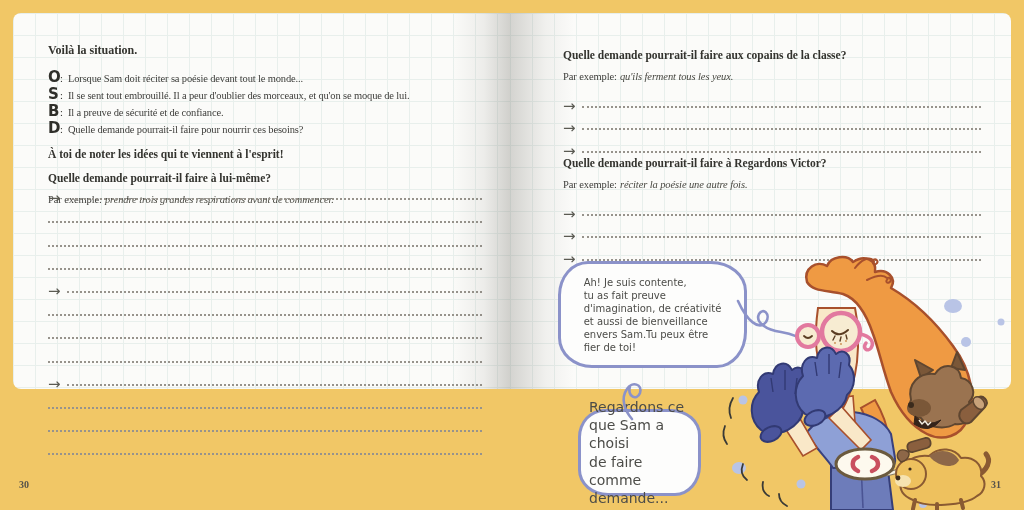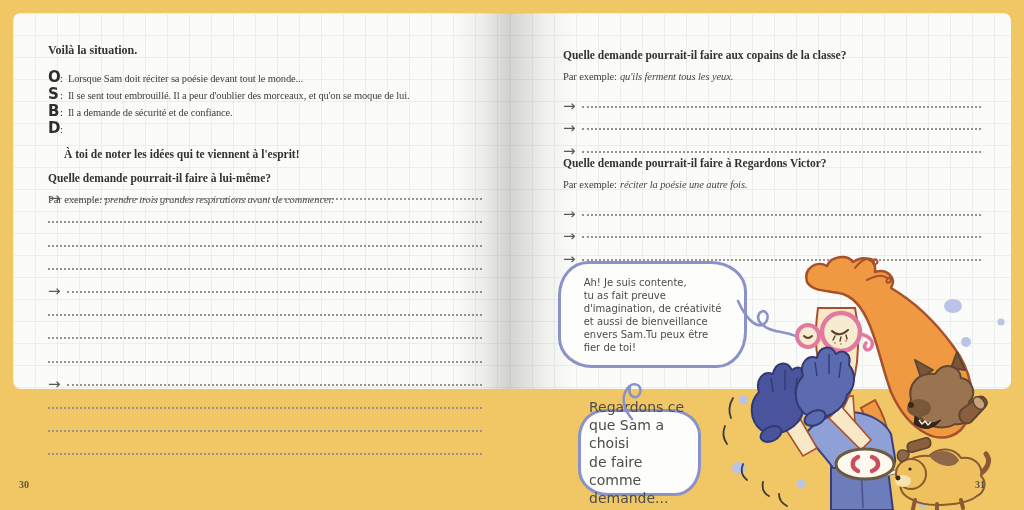--- a/index.html
+++ b/index.html
@@ -28,21 +28,21 @@
     background:linear-gradient(90deg, rgba(110,108,100,0.28) 0%, rgba(110,108,100,0.08) 55%, rgba(110,108,100,0) 100%);
   }
 
   
   .pl-col{position:absolute;left:35px;right:28px;top:30px;}
   .sit-title{font-weight:700;font-size:12px;color:#33332e;margin:0 0 13px 0;}
   .osbd-row{display:flex;align-items:baseline;margin-bottom:3px;line-height:13px;}
   .osbd-letter{font-family:"DejaVu Sans",sans-serif;font-weight:600;font-size:15px;width:12px;flex:none;color:#2f2f2a;}
   .osbd-sep{margin-right:5px;color:#2f2f2a;font-size:10.5px;}
   .osbd-text{font-size:10.5px;letter-spacing:-0.15px;color:#3d3d3a;}
-  .note{font-weight:700;font-size:11.5px;color:#33332e;margin-top:12px;margin-left:16px;}
+  .note{font-weight:700;font-size:11.5px;color:#33332e;margin-top:12px;}
   .question{font-weight:700;font-size:11.5px;color:#33332e;margin-top:12px;}
   .example{font-size:10.5px;margin-top:10px;letter-spacing:-0.1px;}
   .example .ex-italic{font-style:italic;margin-left:3px;color:#474740;}
 
   
   .lines{position:absolute;left:35px;right:28px;}
   .pl-lines{top:167px;}
   .write-line{display:flex;align-items:flex-end;}
   .pl-lines .write-line{height:23.2px;}
   .right-rows .write-line{height:22.5px;}
@@ -68,21 +68,21 @@
   .tail{position:absolute;z-index:3;}
   .tail-1{left:225px;top:284px;}
   .tail-2{left:96px;top:364px;}
 
   
   .illus{position:absolute;left:715px;top:250px;width:309px;height:260px;z-index:5;}
 
   
   .page-num{position:absolute;top:466px;font-weight:600;font-size:10px;color:#55524b;z-index:6;}
   .pn-left{left:6px;}
-  .pn-right{right:26px;text-align:center;}
+  .pn-right{right:10px;text-align:center;}
 </style>
 </head>
 <body>
 
 <div class="page page-left">
   <div class="pl-col">
     <div class="sit-title">Voilà la situation.</div>
 
     <div class="osbd-row">
       <span class="osbd-letter">O</span>
@@ -90,25 +90,26 @@
       <span class="osbd-text">Lorsque Sam doit réciter sa poésie devant tout le monde...</span>
     </div>
     <div class="osbd-row">
       <span class="osbd-letter">S</span>
         <span class="osbd-sep">:</span>
       <span class="osbd-text">Il se sent tout embrouillé. Il a peur d'oublier des morceaux, et qu'on se moque de lui.</span>
     </div>
     <div class="osbd-row">
       <span class="osbd-letter">B</span>
         <span class="osbd-sep">:</span>
-      <span class="osbd-text">Il a demande de sécurité et de confiance.</span>
+      <span class="osbd-text">Il a preuve de sécurité et de confiance.</span>
     </div>
     <div class="osbd-row">
       <span class="osbd-letter">D</span>
         <span class="osbd-sep">:</span>
+      <span class="osbd-text">Quelle demande pourrait-il faire pour nourrir ces besoins?</span>
     </div>
 
     <div class="note">À toi de noter les idées qui te viennent à l'esprit!</div>
     <div class="question">Quelle demande pourrait-il faire à lui-même?</div>
     <div class="example">
       <span>Par exemple:</span><span class="ex-italic">prendre trois grandes respirations avant de commencer.</span>
     </div>
   </div>
 
   <div class="lines pl-lines" id="left-lines">

